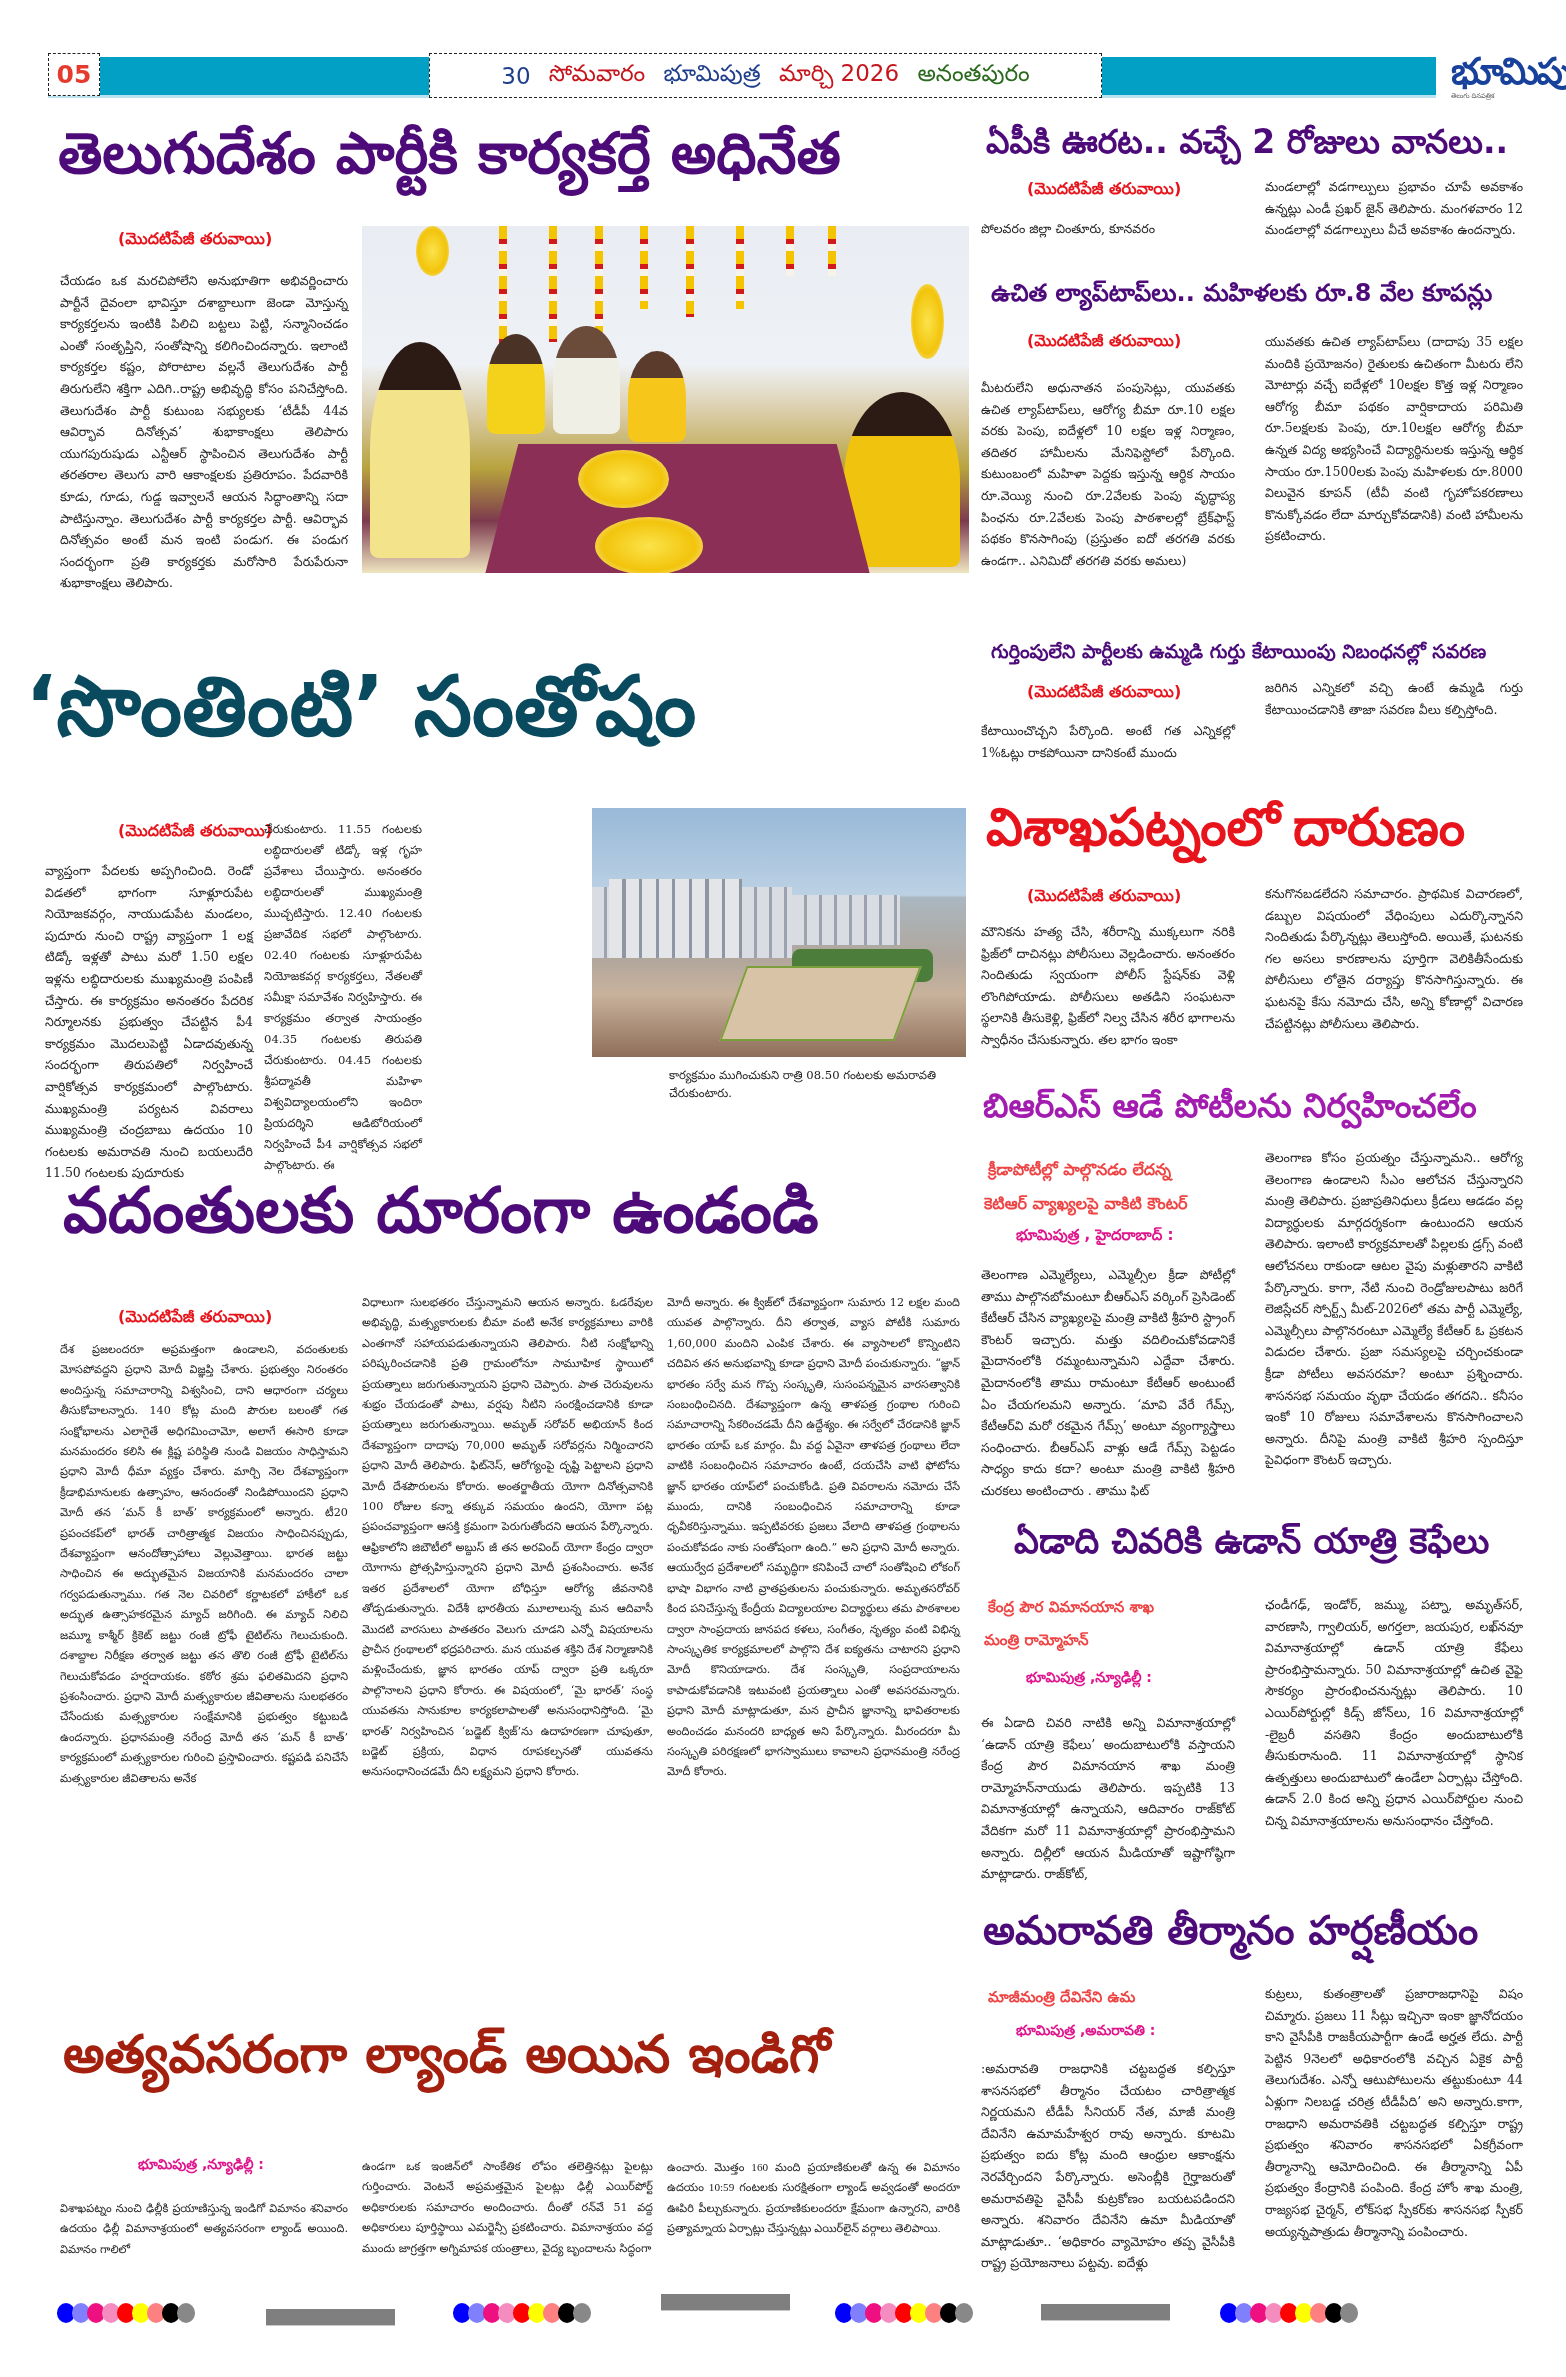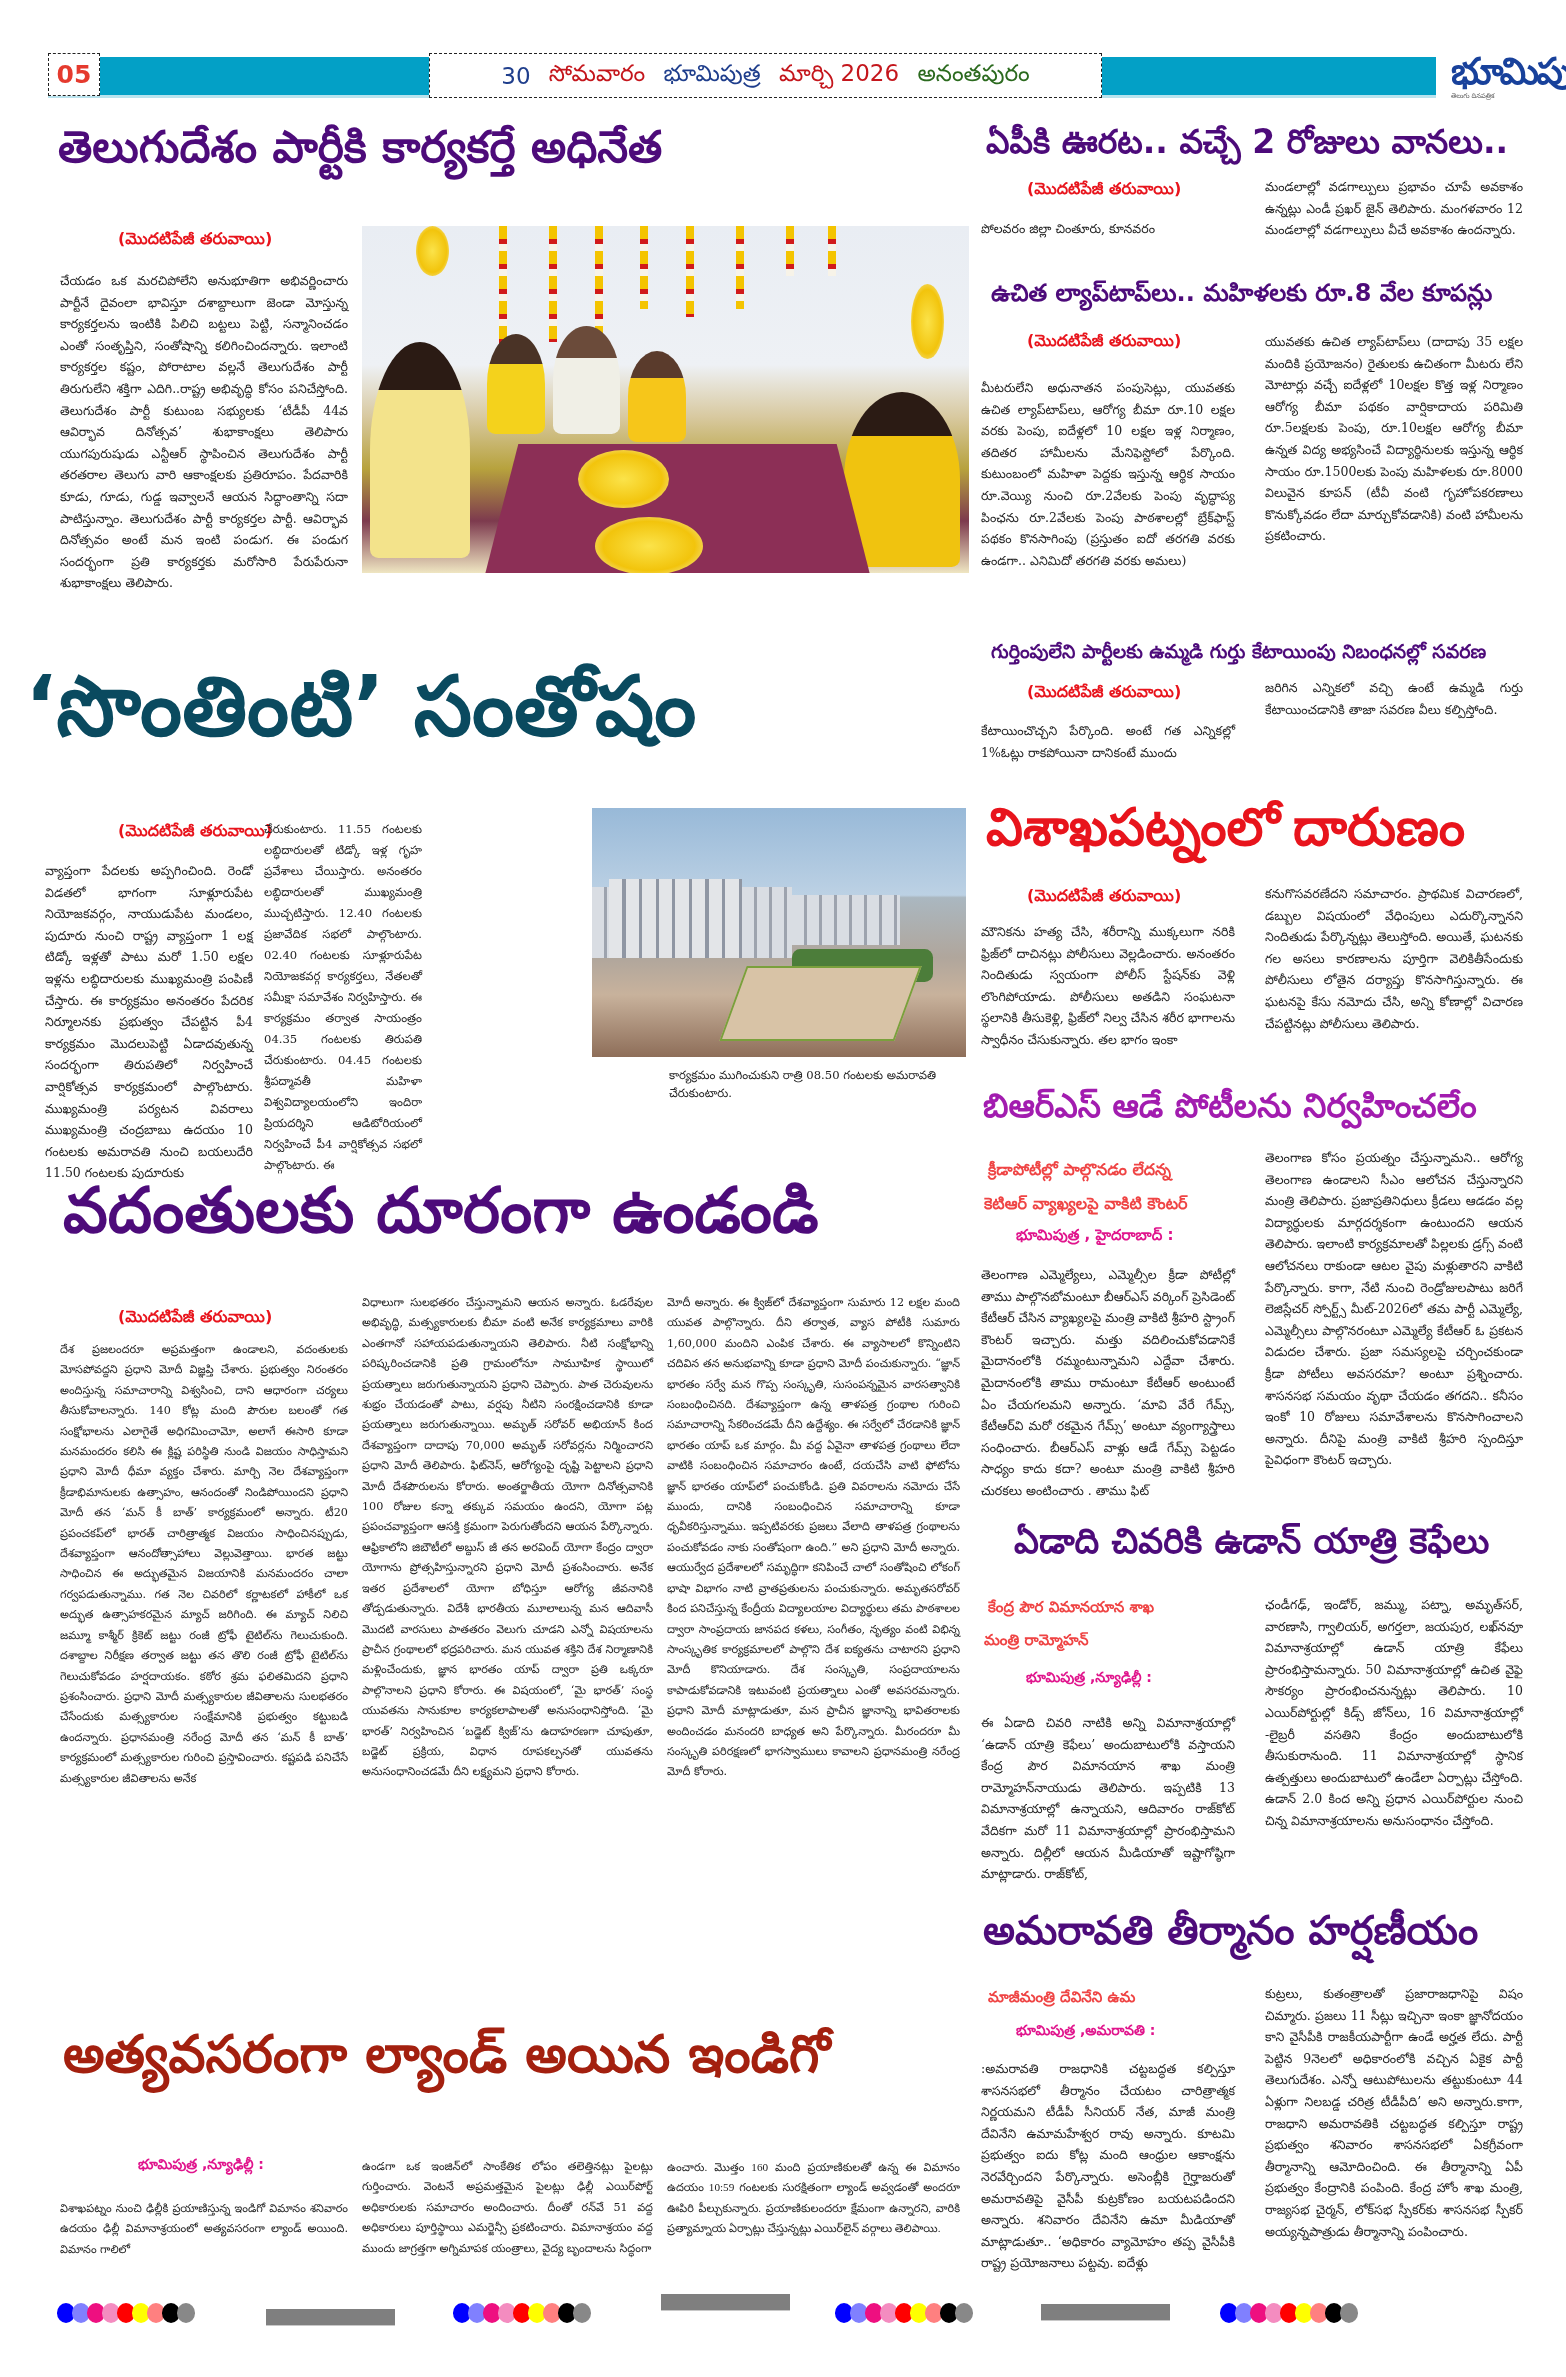--- a/index.html
+++ b/index.html
@@ -58,21 +58,21 @@
   <span class="d2">మార్చి 2026</span>
   <span class="d3">అనంతపురం</span>
 </div>
 <div class="logo">
   <div class="logo-text">భూమిపుత్ర</div>
   <div class="logo-sub">
       <span>తెలుగు దినపత్రిక</span>
     </div>
 </div>
 
-<div class="hl purple" style="left:58px; top:125px; font-size:44px;">తెలుగుదేశం పార్టీకి కార్యకర్తే అధినేత</div>
+<div class="hl purple" style="left:58px; top:125px; font-size:57px;">తెలుగుదేశం పార్టీకి కార్యకర్తే అధినేత</div>
 <div class="cont" style="left:118px; top:229px;">(మొదటిపేజీ తరువాయి)</div>
 <div class="col sm" style="left:60px; top:270px; width:288px;">చేయడం ఒక మరచిపోలేని అనుభూతిగా అభివర్ణించారు పార్టీనే దైవంలా భావిస్తూ దశాబ్దాలుగా జెండా మోస్తున్న కార్యకర్తలను ఇంటికి పిలిచి బట్టలు పెట్టి, సన్మానించడం ఎంతో సంతృప్తిని, సంతోషాన్ని కలిగించిందన్నారు. ఇలాంటి కార్యకర్తల కష్టం, పోరాటాల వల్లనే తెలుగుదేశం పార్టీ తిరుగులేని శక్తిగా ఎదిగి..రాష్ట్ర అభివృద్ధి కోసం పనిచేస్తోంది. తెలుగుదేశం పార్టీ కుటుంబ సభ్యులకు ‘టీడీపీ 44వ ఆవిర్భావ దినోత్సవ’ శుభాకాంక్షలు తెలిపారు యుగపురుషుడు ఎన్టీఆర్ స్థాపించిన తెలుగుదేశం పార్టీ తరతరాల తెలుగు వారి ఆకాంక్షలకు ప్రతిరూపం. పేదవారికి కూడు, గూడు, గుడ్డ ఇవ్వాలనే ఆయన సిద్ధాంతాన్ని సదా పాటిస్తున్నాం. తెలుగుదేశం పార్టీ కార్యకర్తల పార్టీ. ఆవిర్భావ దినోత్సవం అంటే మన ఇంటి పండుగ. ఈ పండుగ సందర్భంగా ప్రతి కార్యకర్తకు మరోసారి పేరుపేరునా శుభాకాంక్షలు తెలిపారు.</div>
 <div class="photo p1">
   <div class="garland" style="left:137px;height:166px;"></div>
   <div class="garland" style="left:187px;height:116px;"></div>
   <div class="garland" style="left:233px;height:166px;"></div>
   <div class="garland" style="left:278px;height:83px;"></div>
   <div class="garland" style="left:324px;height:91px;"></div>
   <div class="garland" style="left:374px;height:83px;"></div>
   <div class="garland" style="left:424px;height:50px;"></div>
@@ -113,21 +113,21 @@
   <div class="bld" style="left:200px; top:87px; width:108px; height:50px;"></div>
   <div class="bld" style="left:16.6px; top:71px; width:133px; height:79px; background:repeating-linear-gradient(90deg,#e3e5e8 0 13.3px,#8f96a3 13.3px 16.6px);"></div>
   <div class="green"></div>
   <div class="park"></div>
 </div>
 <div class="caption" style="left:669px; top:1066px; width:299px; font-size:11.6px; line-height:18.3px;">కార్యక్రమం ముగించుకుని రాత్రి 08.50 గంటలకు అమరావతి చేరుకుంటారు.</div>
 
 <div class="hl red" style="left:986px; top:802px; font-size:52px;">విశాఖపట్నంలో దారుణం</div>
 <div class="cont" style="left:1027px; top:886px;">(మొదటిపేజీ తరువాయి)</div>
 <div class="col sm" style="left:981px; top:921px; width:254px;">మౌనికను హత్య చేసి, శరీరాన్ని ముక్కలుగా నరికి ఫ్రిజ్‌లో దాచినట్లు పోలీసులు వెల్లడించారు. అనంతరం నిందితుడు స్వయంగా పోలీస్ స్టేషన్‌కు వెళ్లి లొంగిపోయాడు. పోలీసులు అతడిని సంఘటనా స్థలానికి తీసుకెళ్లి, ఫ్రిజ్‌లో నిల్వ చేసిన శరీర భాగాలను స్వాధీనం చేసుకున్నారు. తల భాగం ఇంకా</div>
-<div class="col sm" style="left:1265px; top:883px; width:258px;">కనుగొసవరణేదని సమాచారం. ప్రాథమిక విచారణలో, డబ్బుల విషయంలో వేధింపులు ఎదుర్కొన్నానని నిందితుడు పేర్కొన్నట్లు తెలుస్తోంది. అయితే, ఘటనకు గల అసలు కారణాలను పూర్తిగా వెలికితీసేందుకు పోలీసులు లోతైన దర్యాప్తు కొనసాగిస్తున్నారు. ఈ ఘటనపై కేసు నమోదు చేసి, అన్ని కోణాల్లో విచారణ చేపట్టినట్లు పోలీసులు తెలిపారు.</div>
+<div class="col sm" style="left:1265px; top:883px; width:258px;">కనుగొనబడలేదని సమాచారం. ప్రాథమిక విచారణలో, డబ్బుల విషయంలో వేధింపులు ఎదుర్కొన్నానని నిందితుడు పేర్కొన్నట్లు తెలుస్తోంది. అయితే, ఘటనకు గల అసలు కారణాలను పూర్తిగా వెలికితీసేందుకు పోలీసులు లోతైన దర్యాప్తు కొనసాగిస్తున్నారు. ఈ ఘటనపై కేసు నమోదు చేసి, అన్ని కోణాల్లో విచారణ చేపట్టినట్లు పోలీసులు తెలిపారు.</div>
 
 <div class="hl brown" style="left:983px; top:1089px; font-size:33px;">బిఆర్‌ఎస్ ఆడే పోటీలను నిర్వహించలేం</div>
 <div class="sub" style="left:988px; top:1160px; font-size:16px;">క్రీడాపోటీల్లో పాల్గొనడం లేదన్న</div>
 <div class="sub" style="left:984px; top:1194px; font-size:16px;">కెటిఆర్ వ్యాఖ్యలపై వాకిటి కౌంటర్</div>
 <div class="dateline-tag" style="left:1016px; top:1226px; font-size:15px;">భూమిపుత్ర , హైదరాబాద్ :</div>
 <div class="col sm" style="left:981px; top:1264px; width:254px;">తెలంగాణ ఎమ్మెల్యేలు, ఎమ్మెల్సీల క్రీడా పోటీల్లో తాము పాల్గొనబోమంటూ బీఆర్‌ఎస్ వర్కింగ్ ప్రెసిడెంట్ కేటీఆర్ చేసిన వ్యాఖ్యలపై మంత్రి వాకిటి శ్రీహరి స్ట్రాంగ్ కౌంటర్ ఇచ్చారు. మత్తు వదిలించుకోవడానికే మైదానంలోకి రమ్మంటున్నామని ఎద్దేవా చేశారు. మైదానంలోకి తాము రామంటూ కేటీఆర్ అంటుంటే ఏం చేయగలమని అన్నారు. ‘మావి వేరే గేమ్స్, కేటీఆర్‌వి మరో రకమైన గేమ్స్’ అంటూ వ్యంగ్యాస్త్రాలు సంధించారు. బీఆర్‌ఎస్ వాళ్లు ఆడే గేమ్స్ పెట్టడం సాధ్యం కాదు కదా? అంటూ మంత్రి వాకిటి శ్రీహరి చురకలు అంటించారు . తాము ఫిట్</div>
 <div class="col sm" style="left:1265px; top:1147px; width:258px;">తెలంగాణ కోసం ప్రయత్నం చేస్తున్నామని.. ఆరోగ్య తెలంగాణ ఉండాలని సీఎం ఆలోచన చేస్తున్నారని మంత్రి తెలిపారు. ప్రజాప్రతినిధులు క్రీడలు ఆడడం వల్ల విద్యార్థులకు మార్గదర్శకంగా ఉంటుందని ఆయన తెలిపారు. ఇలాంటి కార్యక్రమాలతో పిల్లలకు డ్రగ్స్ వంటి ఆలోచనలు రాకుండా ఆటల వైపు మళ్లుతారని వాకిటి పేర్కొన్నారు. కాగా, నేటి నుంచి రెండ్రోజులపాటు జరిగే లెజిస్లేచర్ స్పోర్ట్స్ మీట్-2026లో తమ పార్టీ ఎమ్మెల్యే, ఎమ్మెల్సీలు పాల్గొనరంటూ ఎమ్మెల్యే కేటీఆర్ ఓ ప్రకటన విడుదల చేశారు. ప్రజా సమస్యలపై చర్చించకుండా క్రీడా పోటీలు అవసరమా? అంటూ ప్రశ్నించారు. శాసనసభ సమయం వృథా చేయడం తగదని.. కనీసం ఇంకో 10 రోజులు సమావేశాలను కొనసాగించాలని అన్నారు. దీనిపై మంత్రి వాకిటి శ్రీహరి స్పందిస్తూ పైవిధంగా కౌంటర్ ఇచ్చారు.</div>
 
 <div class="hl purple" style="left:63px; top:1179px; font-size:63px;">వదంతులకు దూరంగా ఉండండి</div>
 <div class="cont" style="left:118px; top:1307px;">(మొదటిపేజీ తరువాయి)</div>

